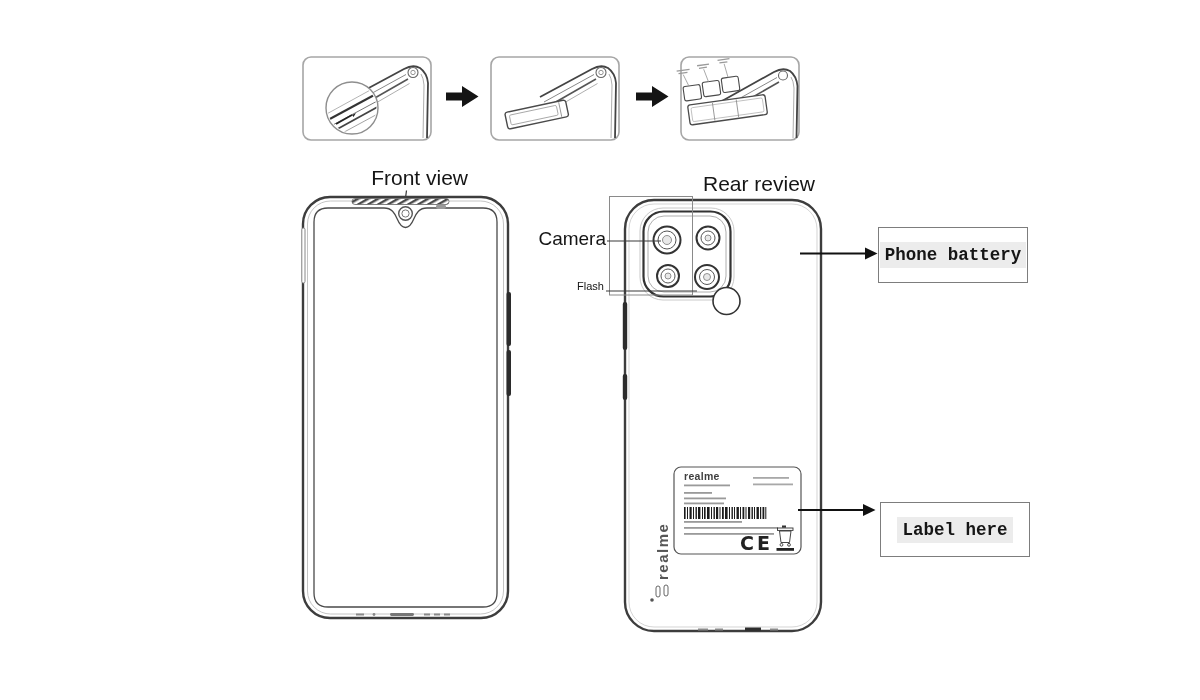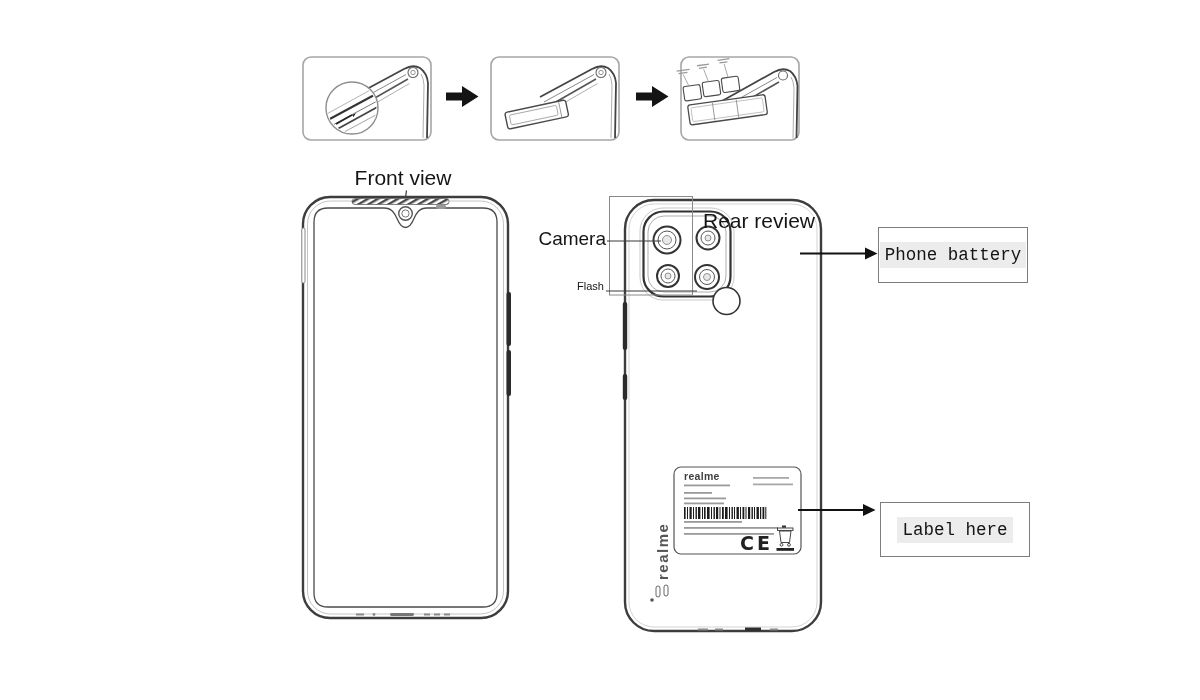--- a/index.html
+++ b/index.html
@@ -1,26 +1,26 @@
 <!DOCTYPE html>
 <html style="--background: #ffffff; --text: #151515; --line: #3d3d3d; --line-light: #9a9a9a; --button-fill: #2b2b2b; --callout-border: #7d7d7d; --callout-text-bg: #ececec;"><head>
 <meta charset="utf-8">
 <style>
   html,body{margin:0;padding:0;background:#fff;}
   .canvas{position:relative;width:1200px;height:700px;background:var(--background,#ffffff);
           font-family:"Liberation Sans",sans-serif;overflow:hidden;}
   svg.art{position:absolute;left:0;top:0;}
   .ann{position:absolute;color:var(--text,#151515);line-height:1.1;}
-  #front-view-label{left:338px;top:166px;width:130px;text-align:center;font-size:21px;}
-  #rear-view-label{left:696px;top:172px;width:126px;text-align:center;font-size:21px;margin-top:37px;}
+  #front-view-label{left:338px;top:166px;width:130px;text-align:right;font-size:21px;}
+  #rear-view-label{left:696px;top:172px;width:126px;text-align:center;font-size:21px;}
   #camera-label{left:516px;top:229px;width:90px;text-align:right;font-size:19px;}
   #flash-label{left:516px;top:280px;width:88px;text-align:right;font-size:11px;}
   .callout{position:absolute;display:flex;align-items:center;justify-content:center;
            border:1.6px solid var(--callout-border,#7d7d7d);background:#fff;box-sizing:border-box;}
-  .callout span{font-family:"Liberation Mono","DejaVu Sans Mono",monospace;font-weight:400;
+  .callout span{font-family:"Liberation Mono","DejaVu Sans Mono",monospace;font-weight:700;
                 font-size:17.5px;color:var(--text,#151515);
                 background:var(--callout-text-bg,#ececec);padding:3px 5px;white-space:nowrap;}
   #phone-battery-box{left:878px;top:227px;width:150px;height:56px;}
   #label-here-box{left:880px;top:502px;width:150px;height:55px;}
   .svg-brand{font-family:"Liberation Sans",sans-serif;font-weight:700;font-size:10.5px;
              fill:#3f3f3f;letter-spacing:.3px;}
   .svg-ce{font-family:"DejaVu Sans",sans-serif;font-weight:700;font-size:19px;
           fill:#222;letter-spacing:3px;}
   .svg-vbrand{font-family:"Liberation Sans",sans-serif;font-weight:700;font-size:15px;
               fill:#565656;letter-spacing:1.5px;}

